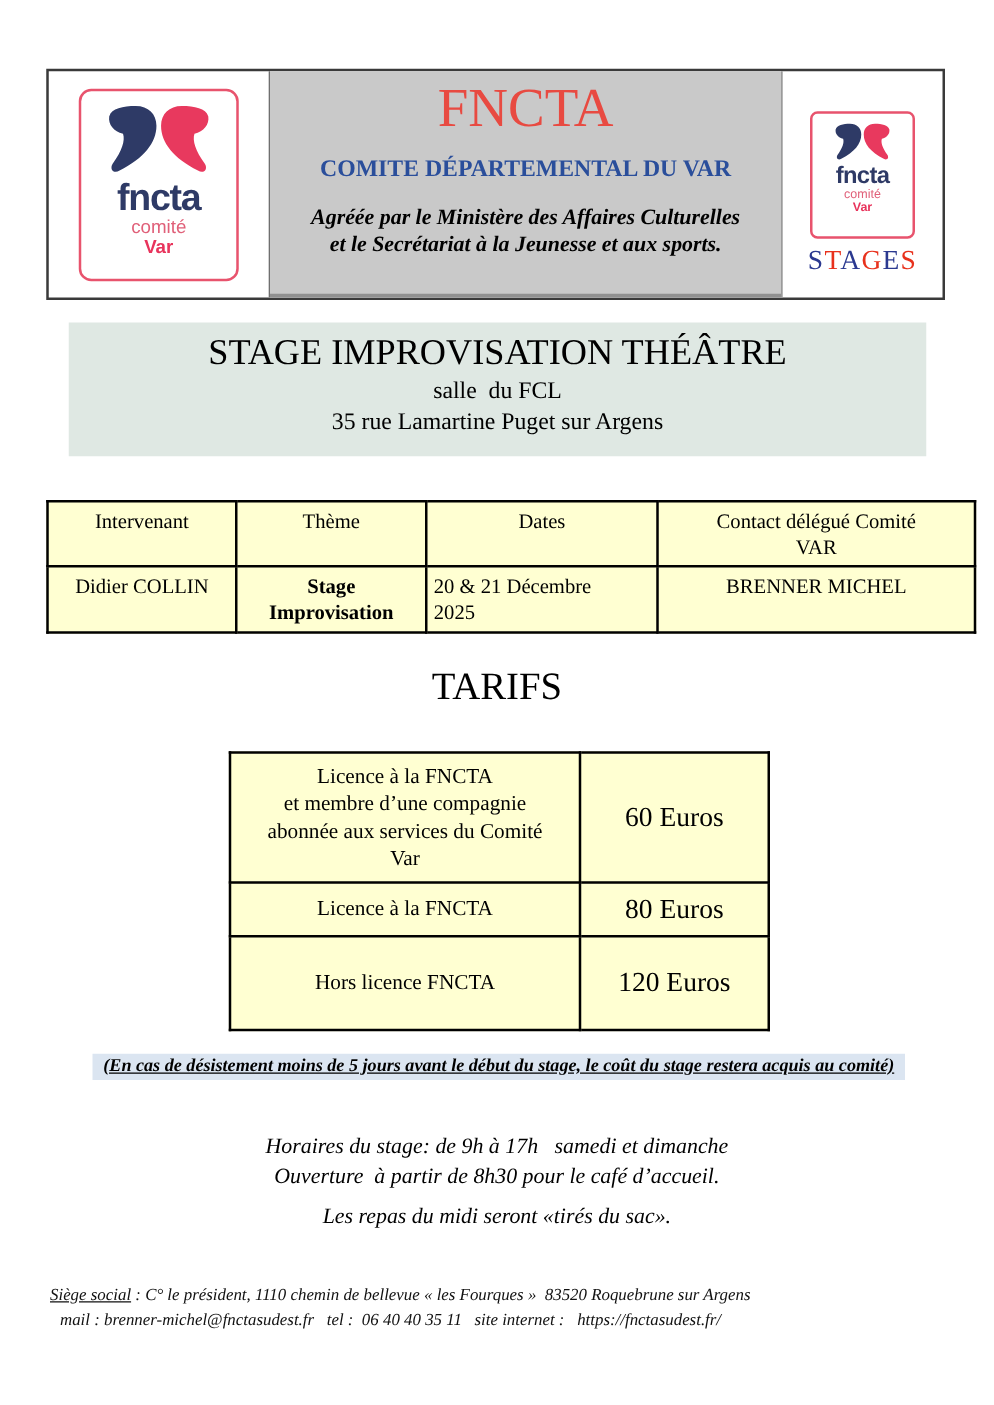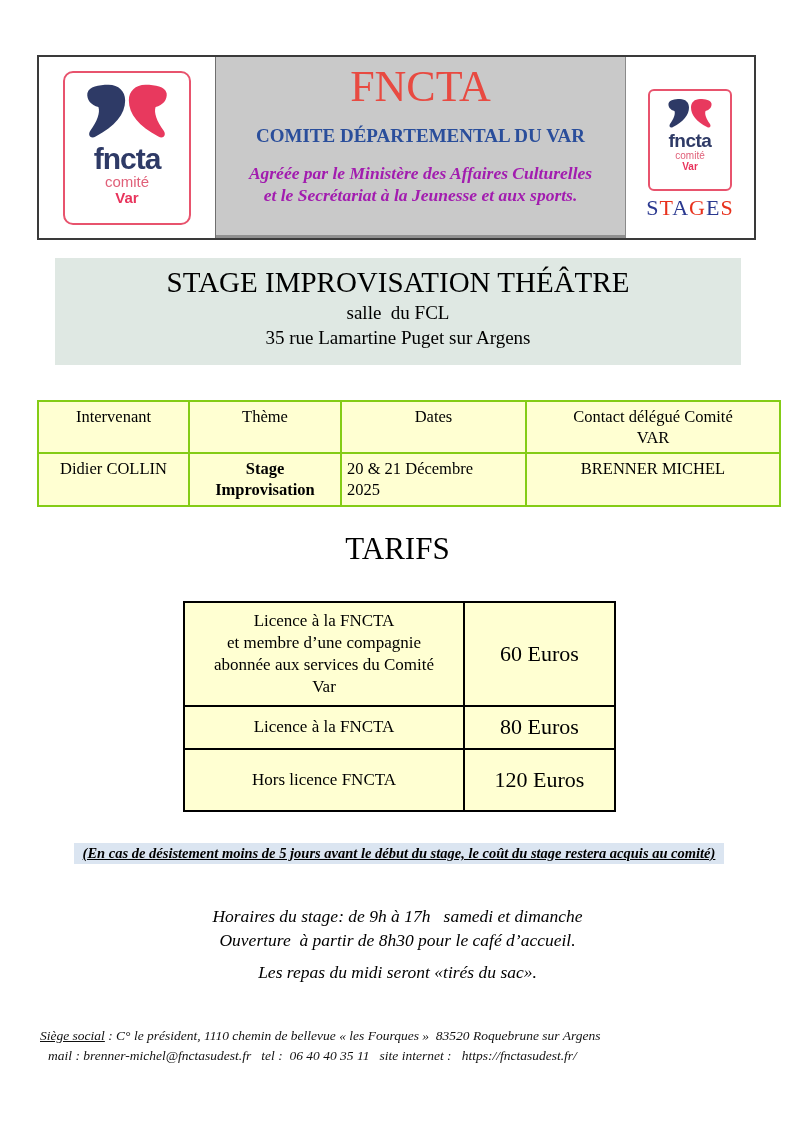--- a/index.html
+++ b/index.html
@@ -53,21 +53,21 @@
     text-align: center;
     padding-top: 6px;
   }
   .fncta-title {
     color: #e84a41; font-size: 44px; line-height: 1.1; font-weight: normal;
   }
   .fncta-subtitle {
     color: #2a4e9b; font-weight: bold; font-size: 19px; margin-top: 14px;
   }
   .fncta-accreditation {
-    color: #a21caf; font-weight: bold; font-style: italic;
+    color: #000000; font-weight: bold; font-style: italic;
     font-size: 17.5px; margin-top: 16px; line-height: 1.25;
   }
   .logo-cell-right {
     flex: 1; display: flex; flex-direction: column; align-items: center; justify-content: center;
     padding-top: 14px;
   }
   .logo-card-small {
     border: 2px solid #e8536d; border-radius: 6px;
     width: 84px; height: 102px;
     display: flex; flex-direction: column; align-items: center;
@@ -86,21 +86,21 @@
   .banner-title { font-size: 29px; line-height: 1.2; }
   .banner-line { font-size: 19px; line-height: 1.35; }
 
   
   table { border-collapse: collapse; table-layout: fixed; }
   .session-table {
     position: absolute; left: 37px; top: 400px; width: 720px;
     background: #ffffd2;
   }
   .session-table td {
-    border: 2px solid #84cc16;
+    border: 2px solid #000000;
     font-size: 16.5px; text-align: center; vertical-align: top;
     padding: 5px 4px 4px 4px; line-height: 1.25;
   }
   .session-table .hdr-row td { height: 52px; }
   .session-table .data-row td { height: 53px; }
   .cell-dates-val { text-align: left !important; padding-left: 5px !important; }
   .cell-theme-val { font-weight: bold; }
 
   
   .tarifs-title {
@@ -113,21 +113,21 @@
     padding-left: 28px;
   }
   .tarifs-table td {
     border: 2px solid #000;
     text-align: center; vertical-align: middle; line-height: 1.3;
   }
   .tarifs-table .label-col { width: 280px; font-size: 17px; }
   .tarifs-table .price-col { width: 151px; font-size: 22px; }
   .tarifs-row-0 td { height: 104px; }
   .tarifs-row-1 td { height: 43px; }
-  .tarifs-row-2 td { height: 62px; border-radius: 31px; }
+  .tarifs-row-2 td { height: 75px; border-radius: 31px; }
 
   
   .cancellation-note {
     position: absolute; left: 74px; top: 843px; width: 650px;
     background: #dbe5f1;
     font-weight: bold; font-style: italic; font-size: 14.5px;
     text-align: center; padding: 2px 0;
   }
   .cancellation-note span { text-decoration: underline; }
   .schedule {

